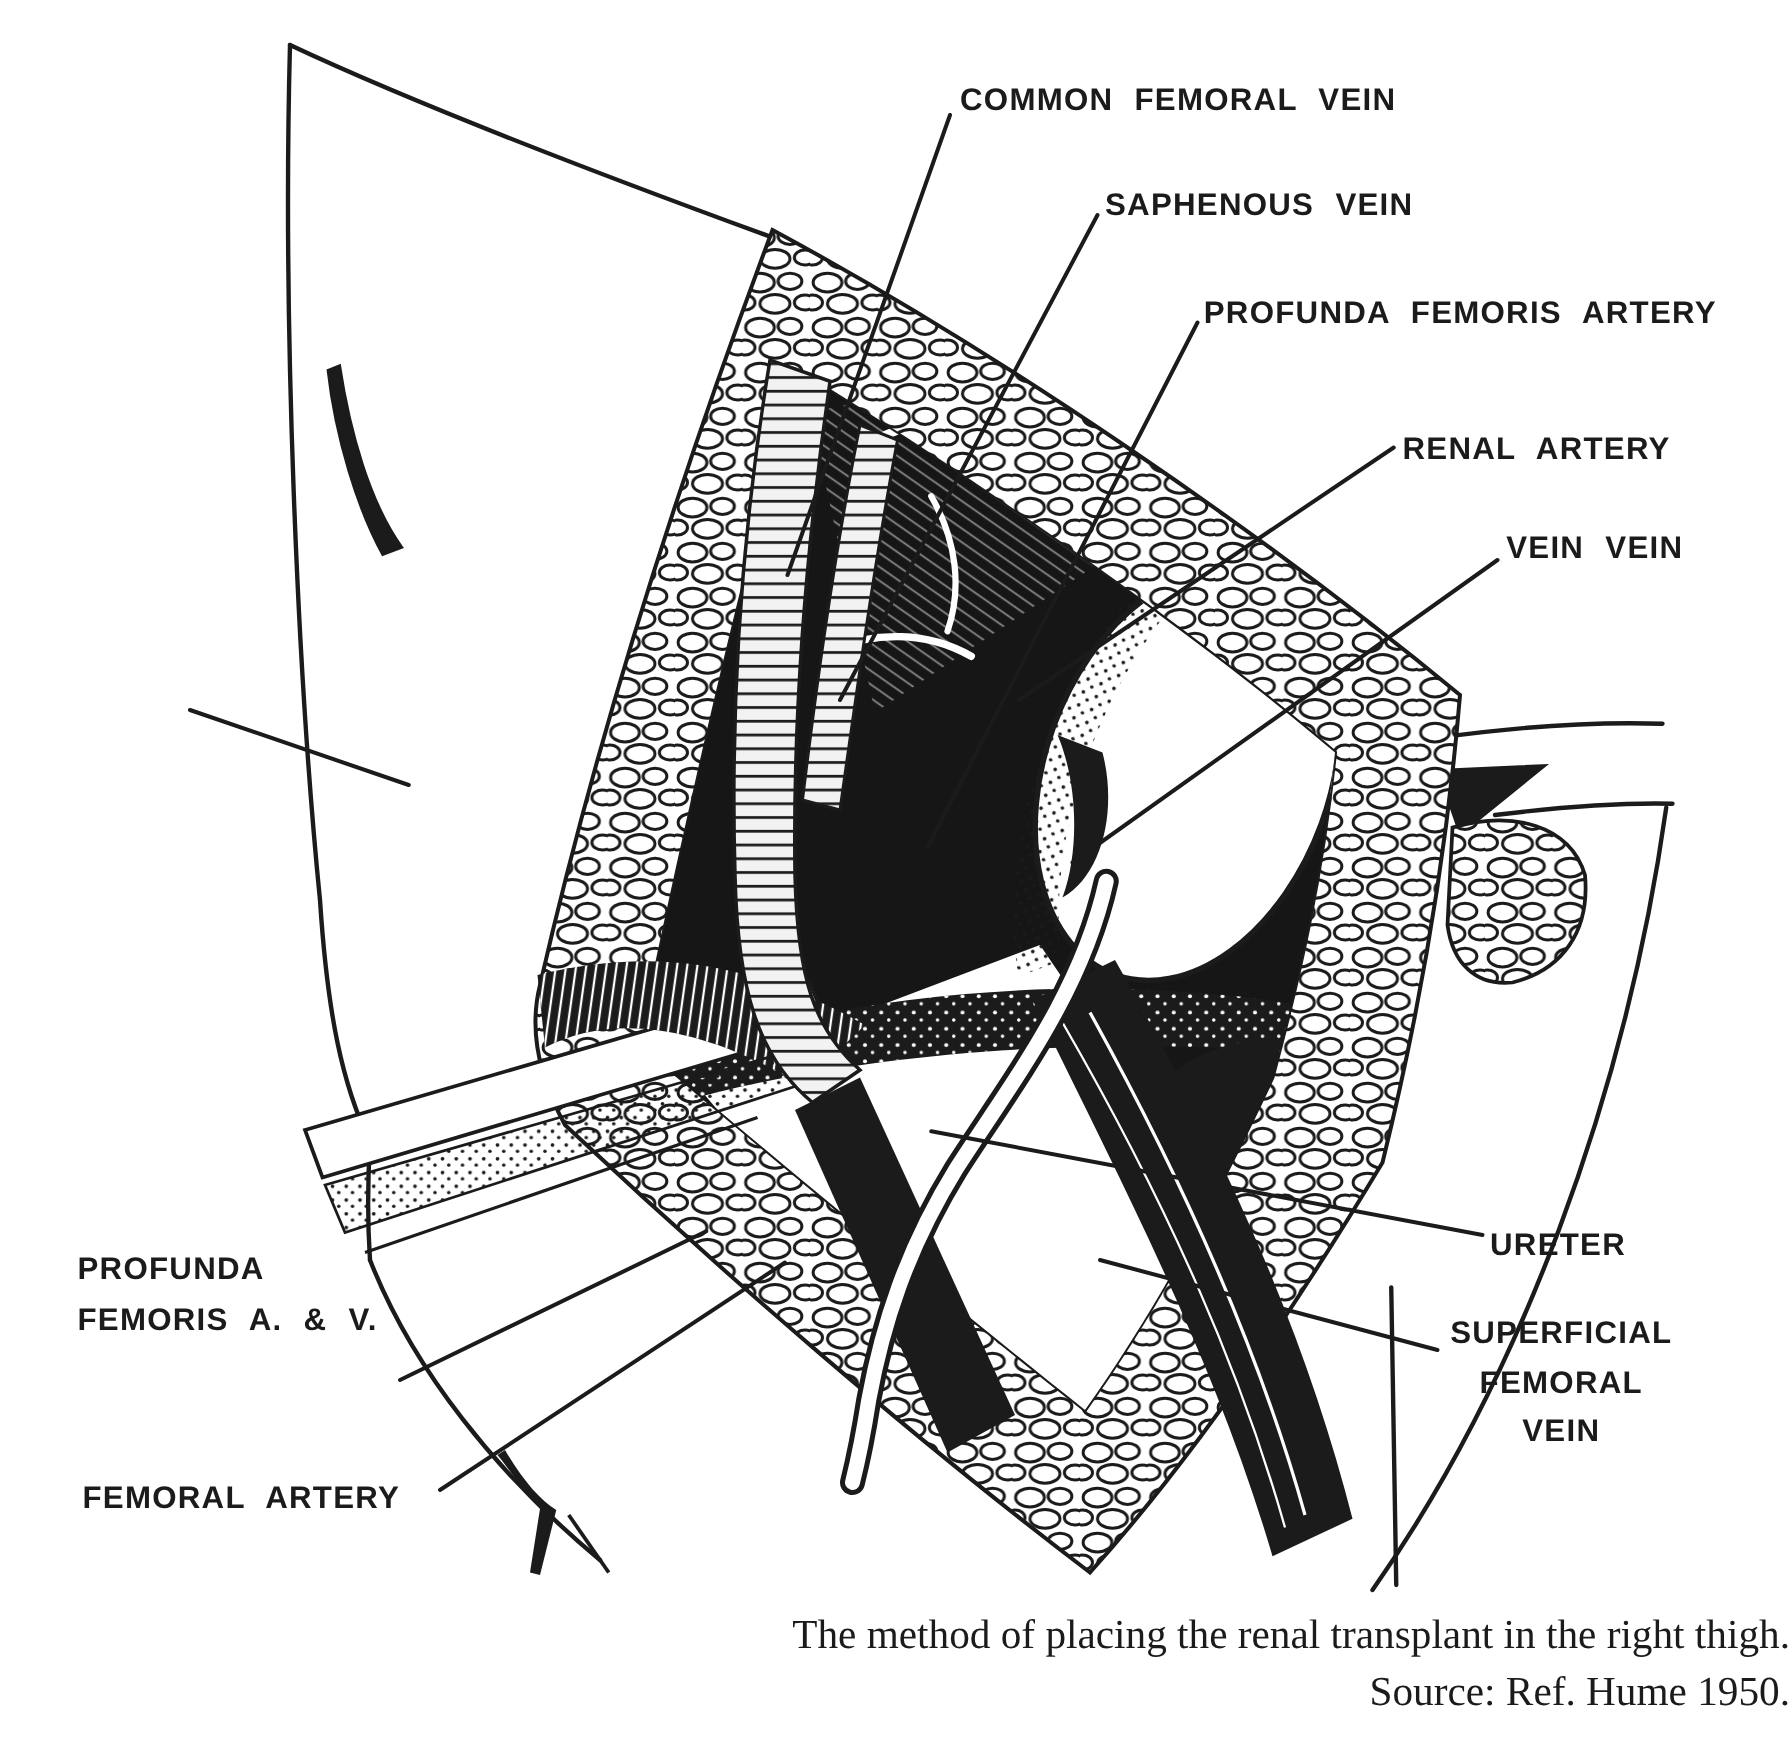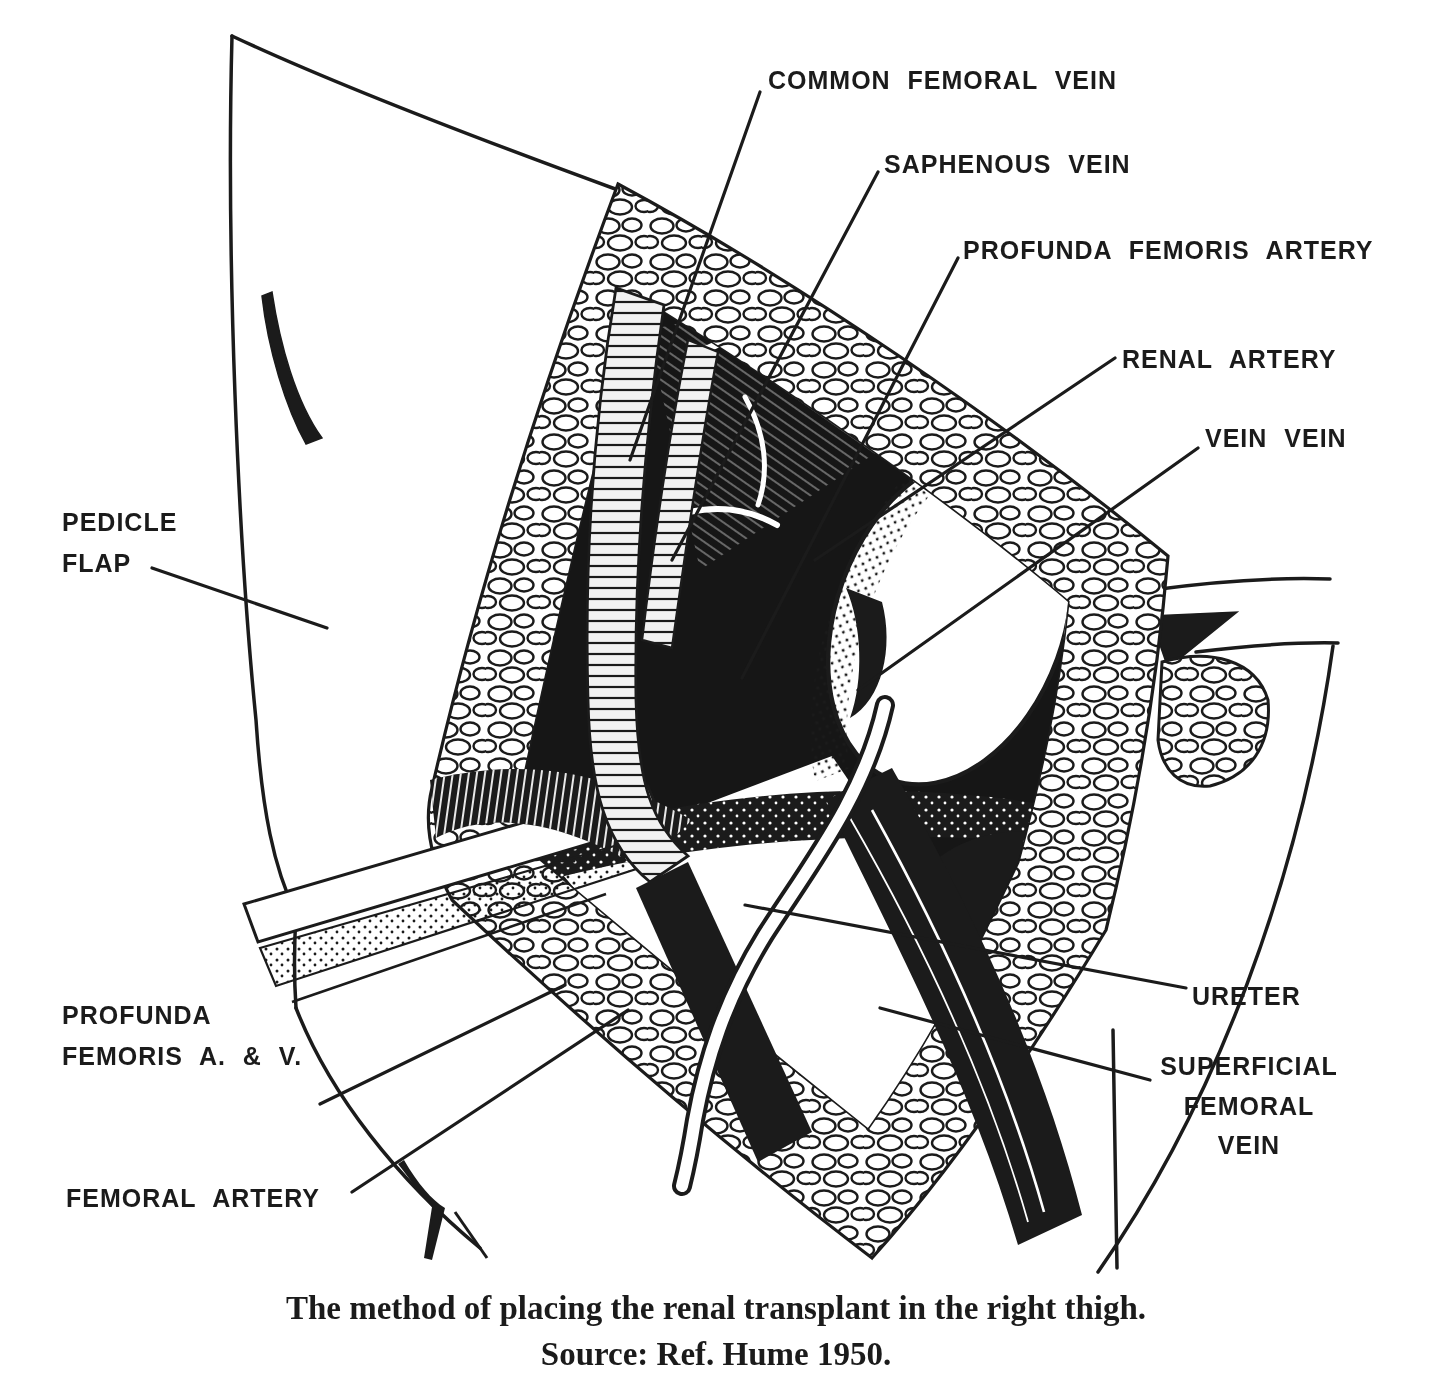--- a/index.html
+++ b/index.html
@@ -2,22 +2,22 @@
 <html><head>
 <meta charset="utf-8">
 <style>
   html,body{margin:0;padding:0;background:#ffffff;}
   #page{position:relative;width:1432px;height:1400px;background:#ffffff;overflow:hidden;
         font-family:"Liberation Sans","DejaVu Sans",sans-serif;}
   #art{position:absolute;left:0;top:0;}
   .lbl{position:absolute;font-weight:bold;font-size:25px;line-height:1.62;
        letter-spacing:1px;word-spacing:9px;color:#1b1b1b;white-space:pre-line;}
   .lbl.center{text-align:center;line-height:1.58;}
-  #caption{position:absolute;left:0;top:1286px;width:1432px;text-align:center;
-           font-family:"Liberation Serif","DejaVu Serif",serif;color:#1b1b1b;font-weight:bold;}
+  #caption{position:absolute;left:0;top:1286px;width:1432px;text-align:right;
+           font-family:"Liberation Serif","DejaVu Serif",serif;color:#1b1b1b;}
   #caption .cap-line{font-size:33px;line-height:1.38;}
 </style>
 </head>
 <body>
 
 <div id="page">
 
   <svg id="art" width="1432" height="1280" viewBox="0 0 1432 1280" xmlns="http://www.w3.org/2000/svg">
     <defs>
       <pattern id="pebbles" width="54" height="36" patternUnits="userSpaceOnUse">
@@ -148,22 +148,20 @@
       <line x1="1186" y1="988" x2="745" y2="905"></line>
       <line x1="1150" y1="1080" x2="880" y2="1008"></line>
     </g>
   </svg>
 
   <div class="lbl" style="left:768px;top:60px">COMMON FEMORAL VEIN</div>
   <div class="lbl" style="left:884px;top:144px">SAPHENOUS VEIN</div>
   <div class="lbl" style="left:963px;top:230px">PROFUNDA FEMORIS ARTERY</div>
   <div class="lbl" style="left:1122px;top:339px">RENAL ARTERY</div>
   <div class="lbl" style="left:1205px;top:418px">VEIN VEIN</div>
-  <div class="lbl" style="left:62px;top:502px">PEDICLE
-FLAP</div>
   <div class="lbl" style="left:62px;top:995px">PROFUNDA
 FEMORIS A. &amp; V.</div>
   <div class="lbl" style="left:66px;top:1178px">FEMORAL ARTERY</div>
   <div class="lbl" style="left:1192px;top:976px">URETER</div>
   <div class="lbl center" style="left:1146px;top:1047px;width:206px">SUPERFICIAL
 FEMORAL
 VEIN</div>
 
   <div id="caption">
     <div class="cap-line">The method of placing the renal transplant in the right thigh.</div>

